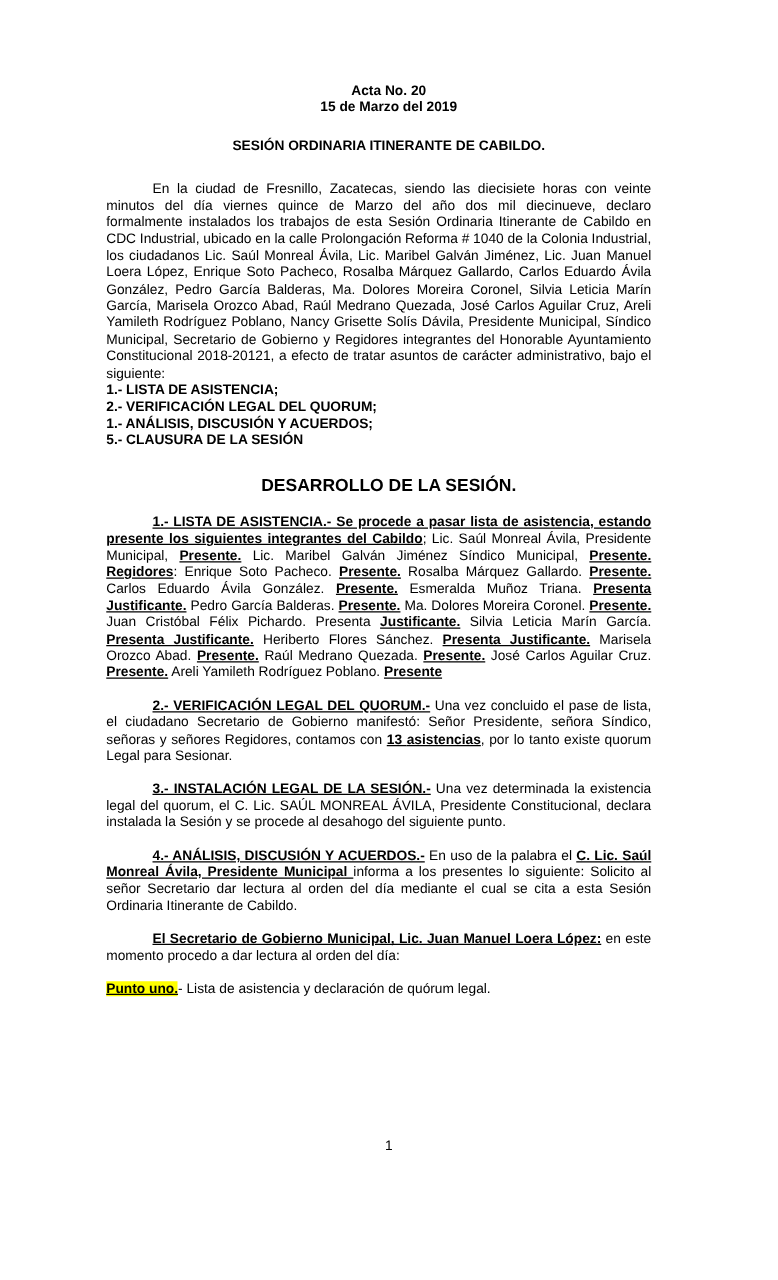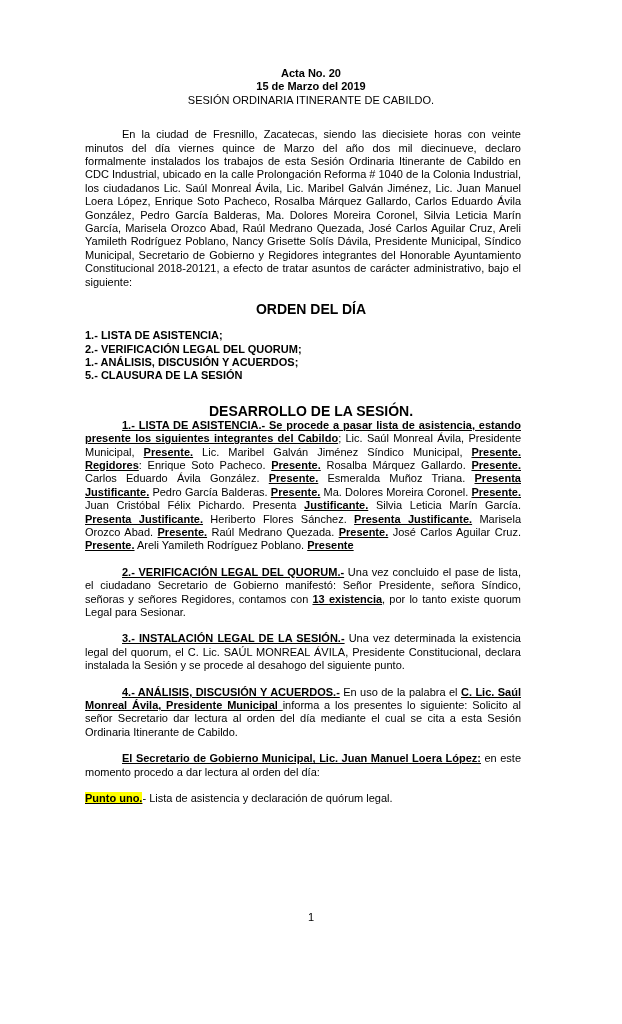--- a/index.html
+++ b/index.html
@@ -20,37 +20,38 @@
     line-height: 13.4px;
     overflow: hidden;
   }
   .doc-header {
     text-align: center;
     font-weight: bold;
   }
   .doc-header div { white-space: nowrap; }
   .doc-subtitle {
     text-align: center;
-    font-weight: normal;
+    font-weight: bold;
+    margin-top: 17px;
   }
   .para {
     text-align: justify;
     margin: 0 16px 13px 0;
   }
   .para.indent { text-indent: 37px; }
   .intro { margin-top: 21px; margin-bottom: 0; }
   .section-title {
     text-align: center;
     font-weight: bold;
     font-size: 14px;
     line-height: 16px;
     margin: 0;
   }
   .orden-title { margin-top: 12px; margin-bottom: 12px; }
-  .desarrollo-title { margin-top: 20px; margin-bottom: 0; }
+  .desarrollo-title { margin-top: 20px; margin-bottom: 16px; }
   .agenda-list { font-weight: bold; }
   .agenda-item { white-space: nowrap; }
   .b { font-weight: bold; text-decoration: underline; }
   .u { text-decoration: underline; }
   .hl { background-color: var(--hl, #ffff00); }
   .page-number {
     position: absolute;
     top: 911px;
     left: 0;
     right: 0;
@@ -65,34 +66,33 @@
 
   <div class="doc-header">
     <div>Acta No. 20</div>
     <div>15 de Marzo del 2019</div>
   </div>
 
   <div class="doc-subtitle">SESIÓN ORDINARIA ITINERANTE DE CABILDO.</div>
 
   <p class="para indent intro"><span>En la ciudad de Fresnillo, Zacatecas, siendo las diecisiete horas con veinte minutos del día viernes quince de Marzo del año dos mil diecinueve, declaro formalmente instalados los trabajos de esta Sesión Ordinaria Itinerante de Cabildo en CDC Industrial, ubicado en la calle Prolongación Reforma # 1040 de la Colonia Industrial, los ciudadanos Lic. Saúl Monreal Ávila, Lic. Maribel Galván Jiménez, Lic. Juan Manuel Loera López, Enrique Soto Pacheco, Rosalba Márquez Gallardo, Carlos Eduardo Ávila González, Pedro García Balderas, Ma. Dolores Moreira Coronel, Silvia Leticia Marín García, Marisela Orozco Abad, Raúl Medrano Quezada, José Carlos Aguilar Cruz, Areli Yamileth Rodríguez Poblano, Nancy Grisette Solís Dávila, Presidente Municipal, Síndico Municipal, Secretario de Gobierno y Regidores integrantes del Honorable Ayuntamiento Constitucional 2018-20121, a efecto de tratar asuntos de carácter administrativo, bajo el siguiente:</span></p>
 
-  <h2 class="section-title orden-title">ORDEN DEL DÍA</h2>
 
   <div class="agenda-list">
     <div class="agenda-item">1.- LISTA DE ASISTENCIA;</div>
     <div class="agenda-item">2.- VERIFICACIÓN LEGAL DEL QUORUM;</div>
     <div class="agenda-item">1.- ANÁLISIS, DISCUSIÓN Y ACUERDOS;</div>
     <div class="agenda-item">5.- CLAUSURA DE LA SESIÓN</div>
   </div>
 
   <h2 class="section-title desarrollo-title">DESARROLLO DE LA SESIÓN.</h2>
 
   <div>
     <p class="para indent"><span class="b">1.- LISTA DE ASISTENCIA.- Se procede a pasar lista de asistencia, estando presente los siguientes integrantes del Cabildo</span><span>; Lic. Saúl Monreal Ávila, Presidente Municipal, </span><span class="b">Presente.</span><span> Lic. Maribel Galván Jiménez Síndico Municipal, </span><span class="b">Presente. Regidores</span><span>: Enrique Soto Pacheco. </span><span class="b">Presente.</span><span> Rosalba Márquez Gallardo. </span><span class="b">Presente.</span><span> Carlos Eduardo Ávila González. </span><span class="b">Presente.</span><span> Esmeralda Muñoz Triana. </span><span class="b">Presenta Justificante.</span><span> Pedro García Balderas. </span><span class="b">Presente.</span><span> Ma. Dolores Moreira Coronel. </span><span class="b">Presente.</span><span> Juan Cristóbal Félix Pichardo. Presenta </span><span class="b">Justificante.</span><span> Silvia Leticia Marín García. </span><span class="b">Presenta Justificante.</span><span> Heriberto Flores Sánchez. </span><span class="b">Presenta Justificante.</span><span> Marisela Orozco Abad. </span><span class="b">Presente.</span><span> Raúl Medrano Quezada. </span><span class="b">Presente.</span><span> José Carlos Aguilar Cruz. </span><span class="b">Presente.</span><span> Areli Yamileth Rodríguez Poblano. </span><span class="b">Presente</span></p>
-    <p class="para indent"><span class="b">2.- VERIFICACIÓN LEGAL DEL QUORUM.-</span><span> Una vez concluido el pase de lista, el ciudadano Secretario de Gobierno manifestó: Señor Presidente, señora Síndico, señoras y señores Regidores, contamos con </span><span class="b">13 </span><span class="b u">existencia</span><span>, por lo tanto existe quorum Legal para Sesionar.</span></p>
+    <p class="para indent"><span class="b">2.- VERIFICACIÓN LEGAL DEL QUORUM.-</span><span> Una vez concluido el pase de lista, el ciudadano Secretario de Gobierno manifestó: Señor Presidente, señora Síndico, señoras y señores Regidores, contamos con </span><span class="b">13 </span><span class="b u">asistencias</span><span>, por lo tanto existe quorum Legal para Sesionar.</span></p>
     <p class="para indent"><span class="b">3.- INSTALACIÓN LEGAL DE LA SESIÓN.-</span><span> Una vez determinada la existencia legal del quorum, el C. Lic. SAÚL MONREAL ÁVILA, Presidente Constitucional, declara instalada la Sesión y se procede al desahogo del siguiente punto.</span></p>
     <p class="para indent"><span class="b">4.- ANÁLISIS, DISCUSIÓN Y ACUERDOS.-</span><span> En uso de la palabra el </span><span class="b">C. Lic. Saúl Monreal Ávila, Presidente Municipal </span><span>informa a los presentes lo siguiente: Solicito al señor Secretario dar lectura al orden del día mediante el cual se cita a esta Sesión Ordinaria Itinerante de Cabildo.</span></p>
     <p class="para indent"><span class="b">El Secretario de Gobierno Municipal, Lic. Juan Manuel Loera López:</span><span> en este momento procedo a dar lectura al orden del día:</span></p>
     <p class="para"><span class="b hl">Punto uno.</span><span>- Lista de asistencia y declaración de quórum legal.</span></p>
   </div>
 
   <div class="page-number">1</div>
 
 </div>
 

